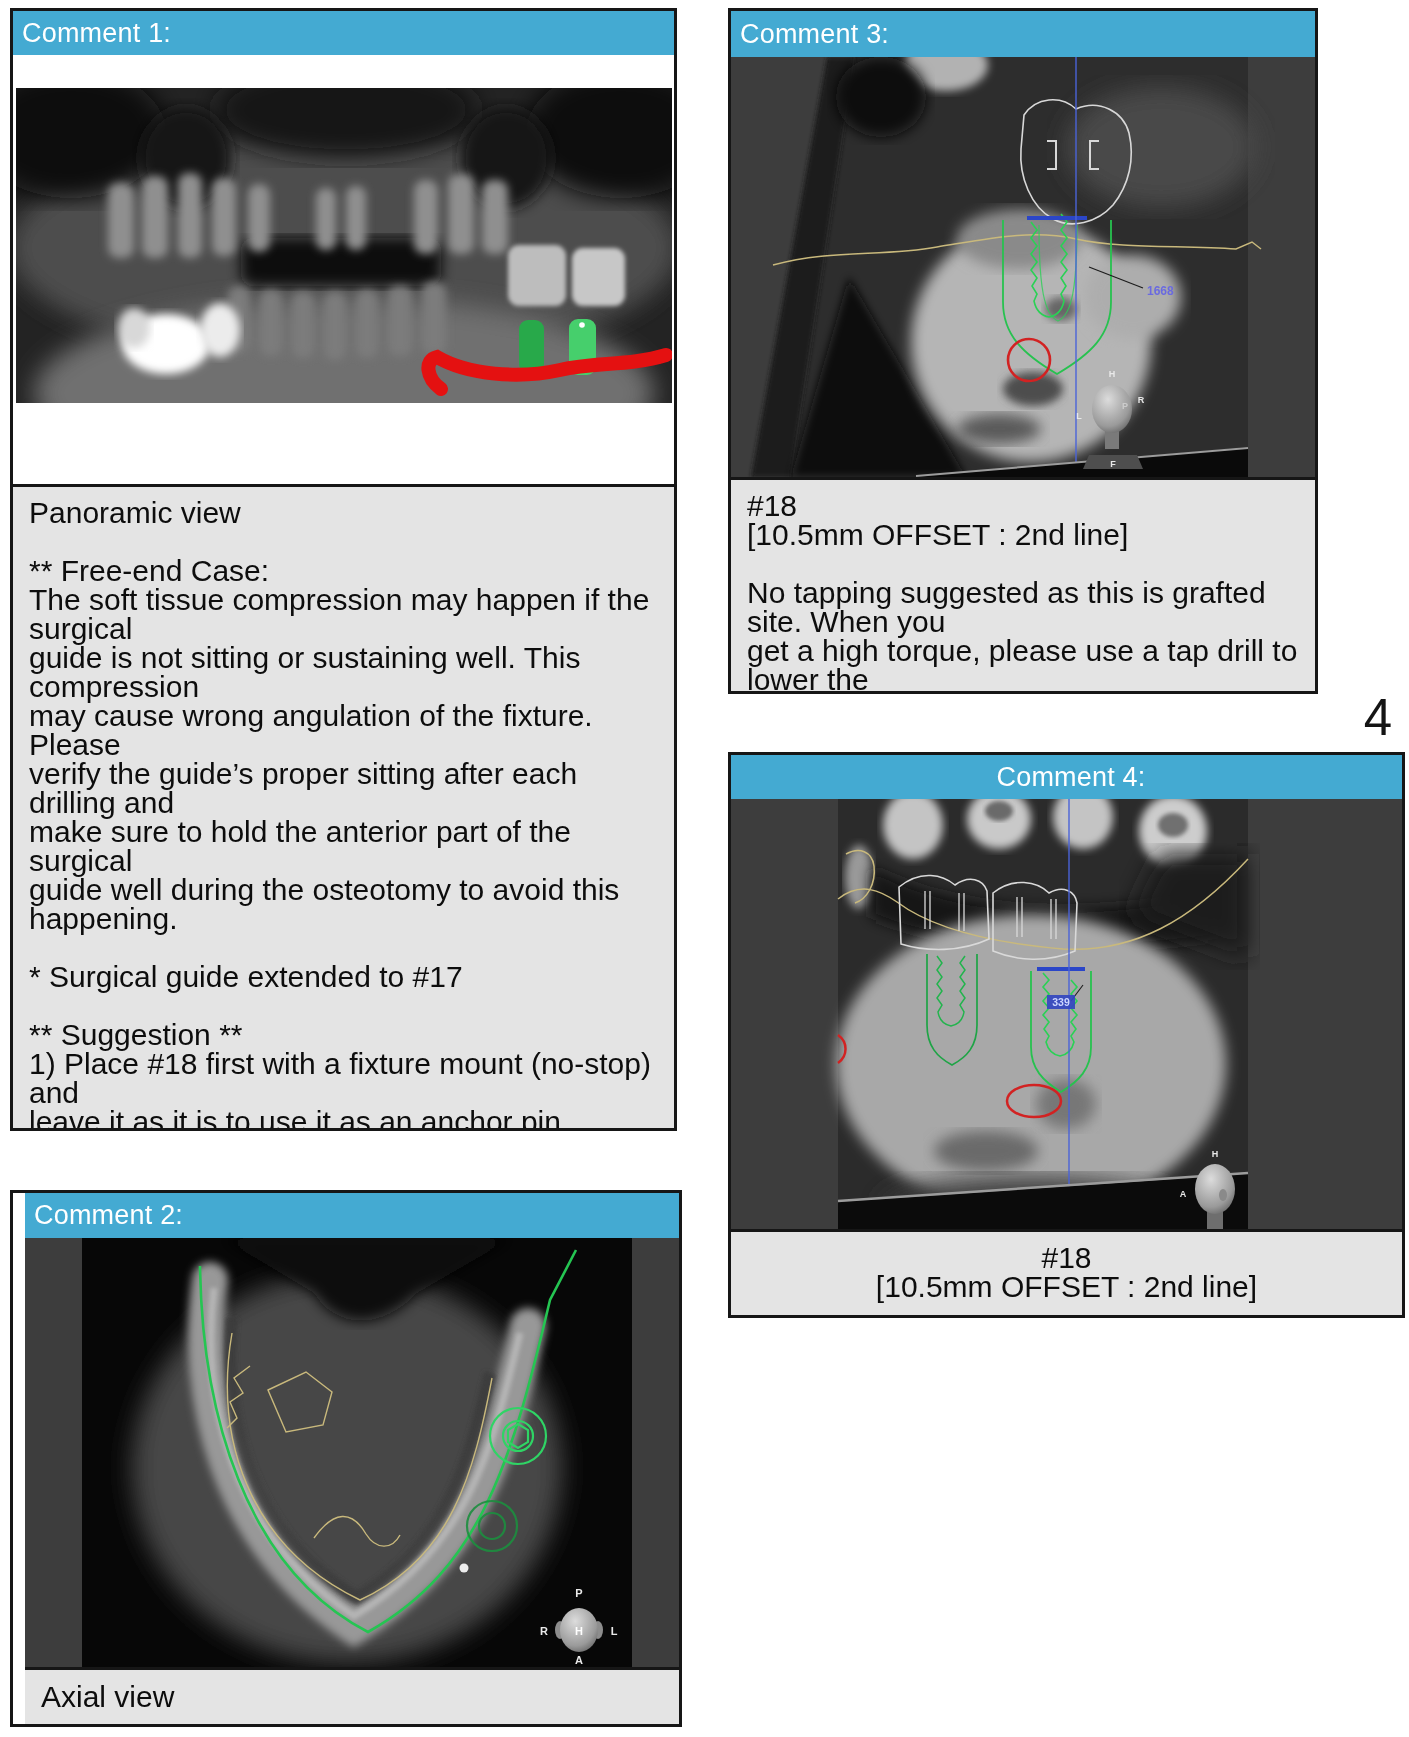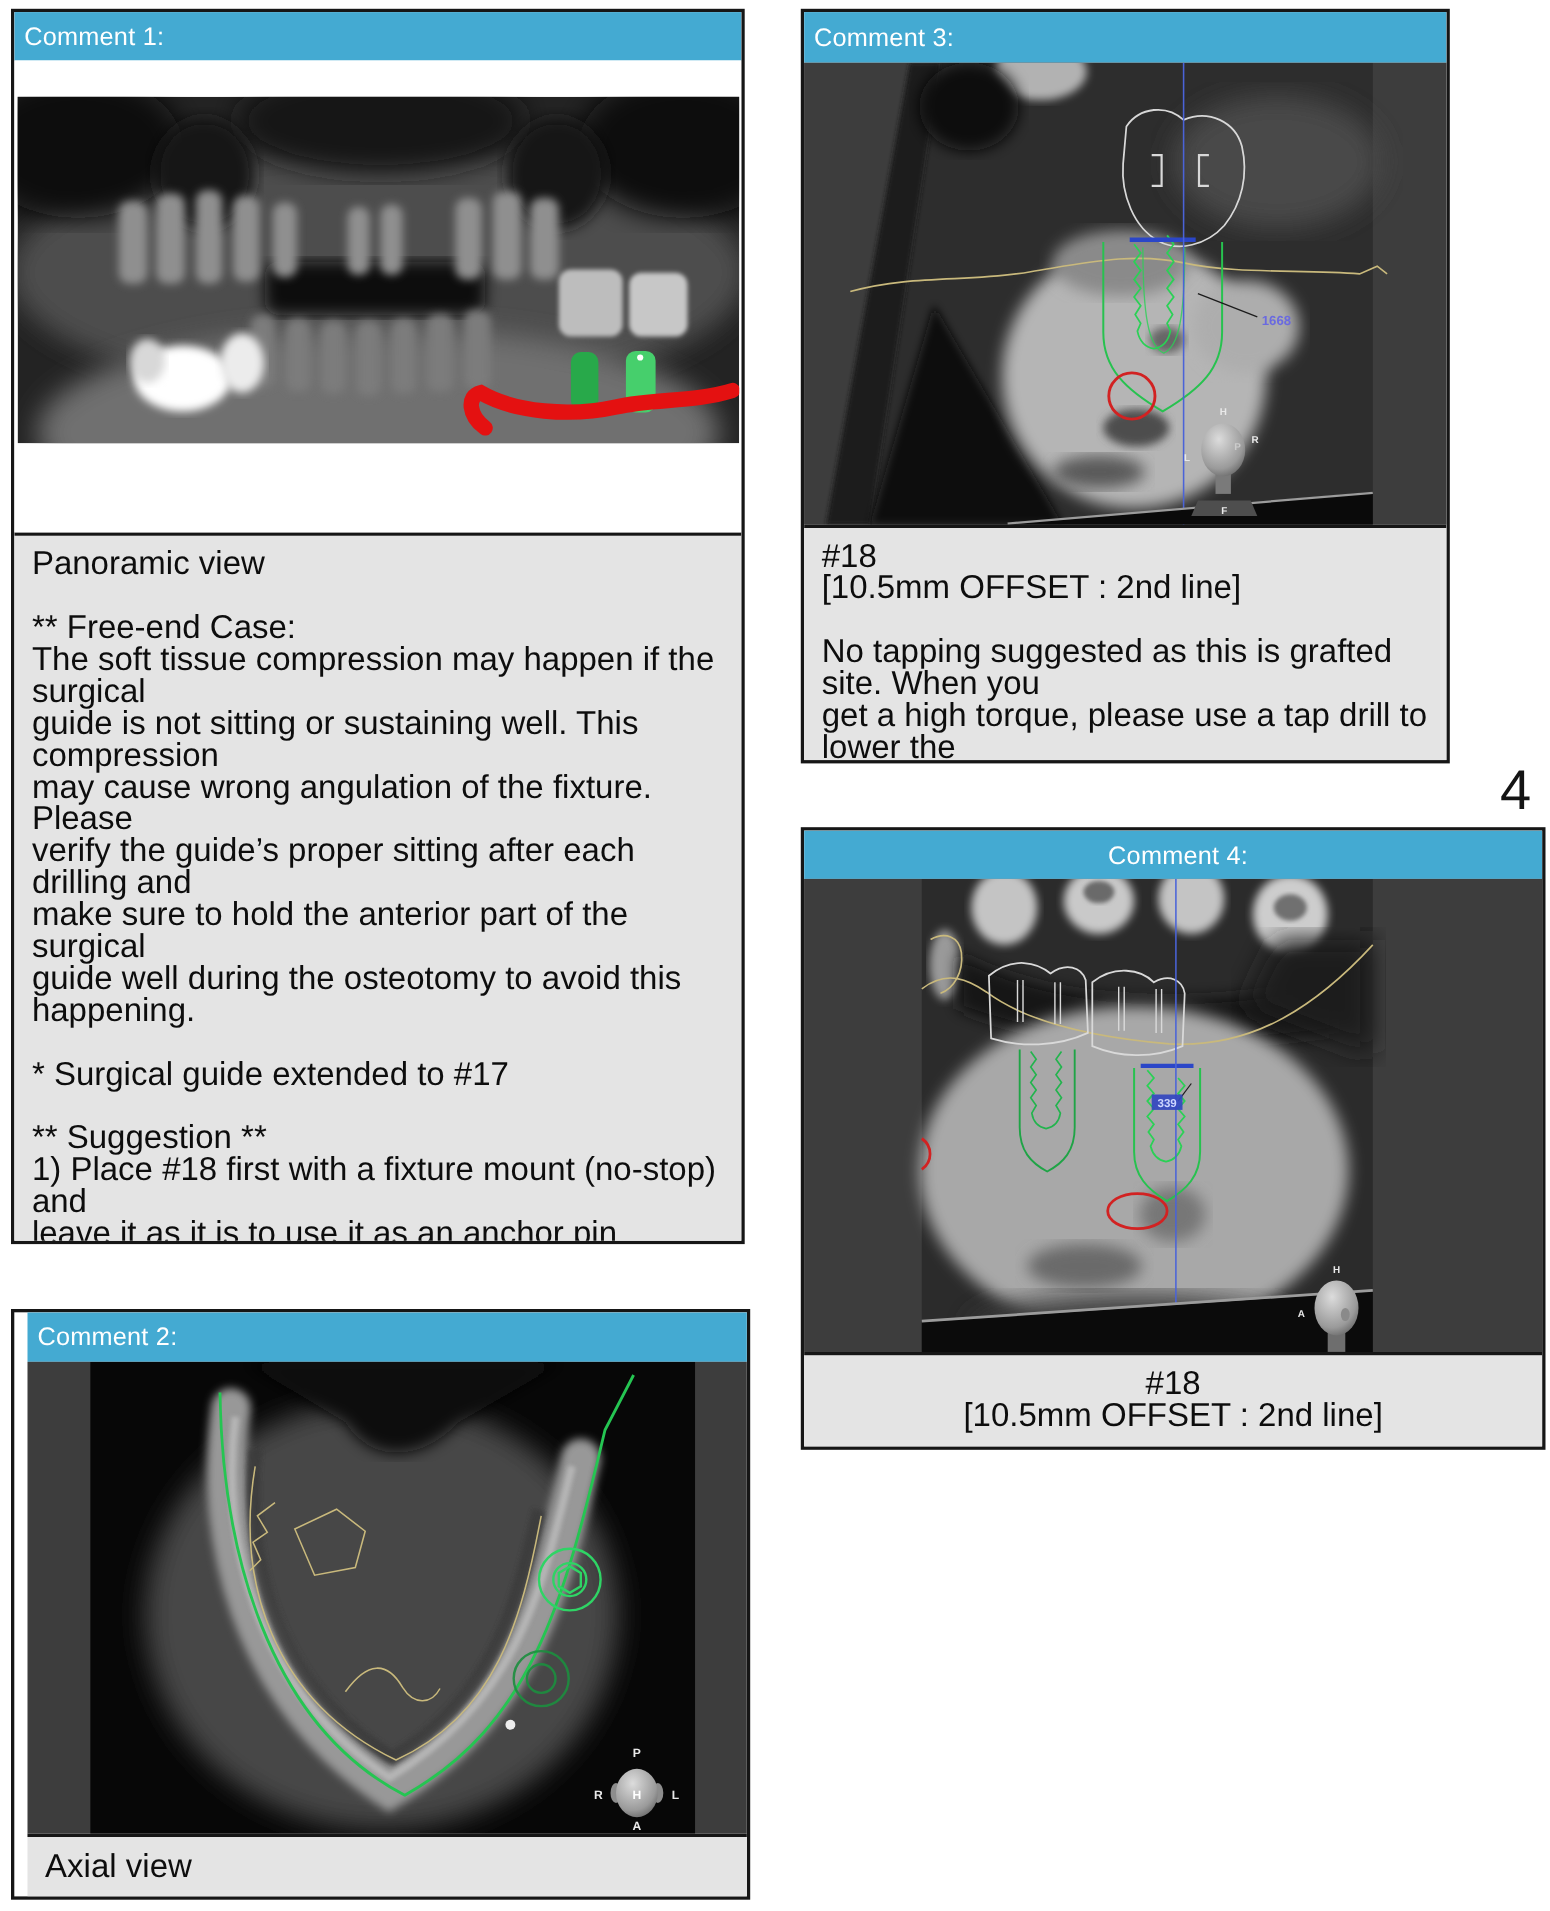--- a/index.html
+++ b/index.html
@@ -10,21 +10,21 @@
   body{
     width:1409px;height:1737px;background:#ffffff;position:relative;
     font-family:"Liberation Sans","DejaVu Sans",sans-serif;color:#111;
   }
   .panel{
     position:absolute;border:3px solid var(--border);background:#ffffff;
     box-sizing:border-box;display:flex;flex-direction:column;overflow:hidden;
   }
   .panel-header{
     background:var(--header-bg);color:var(--header-text);
-    font-size:23px;line-height:44px;padding-left:9px;flex:0 0 auto;
+    font-size:27px;line-height:44px;padding-left:9px;flex:0 0 auto;
     letter-spacing:0.2px;
   }
   .img-area{background:var(--image-bg);position:relative;flex:0 0 auto;overflow:hidden;font-weight:bold;}
   .white-area{background:#ffffff;position:relative;flex:0 0 auto;overflow:hidden;}
   .caption{
     background:var(--caption-bg);border-top:3px solid var(--border);
     font-size:30px;line-height:29px;padding:11px 16px;white-space:pre-line;
     flex:1 1 auto;color:#0d0d0d;
   }
   

